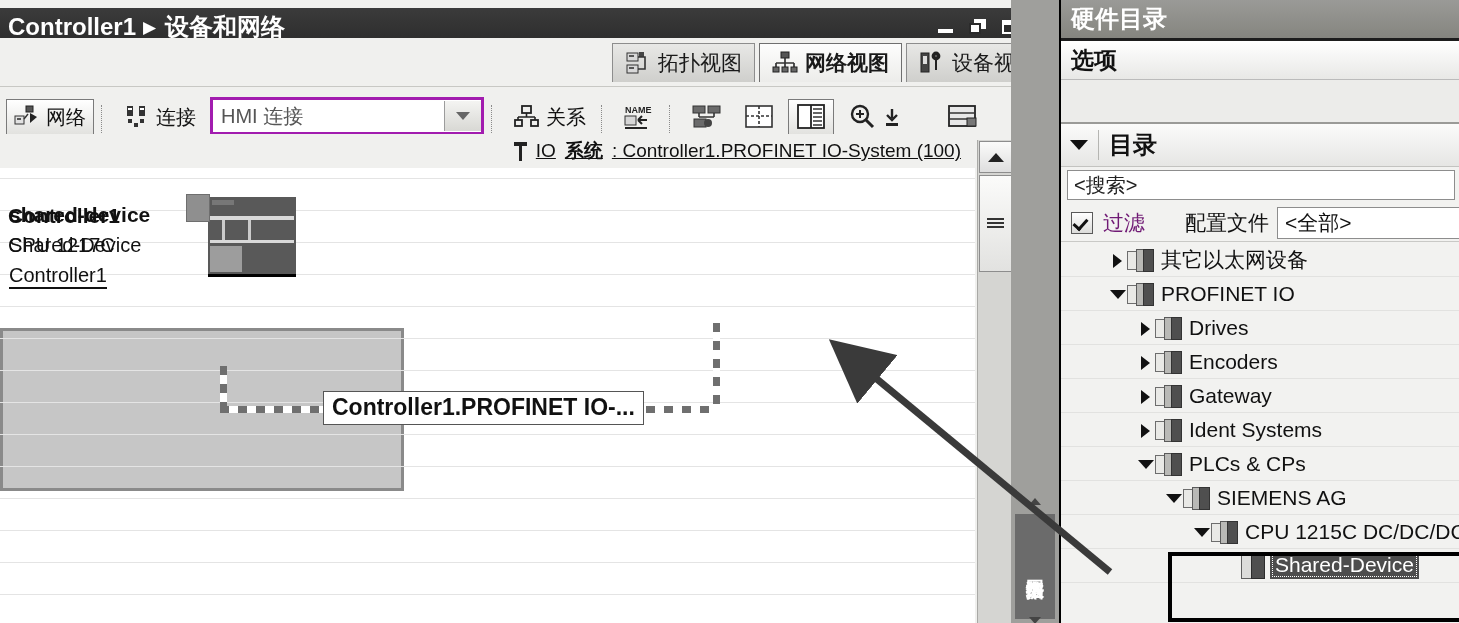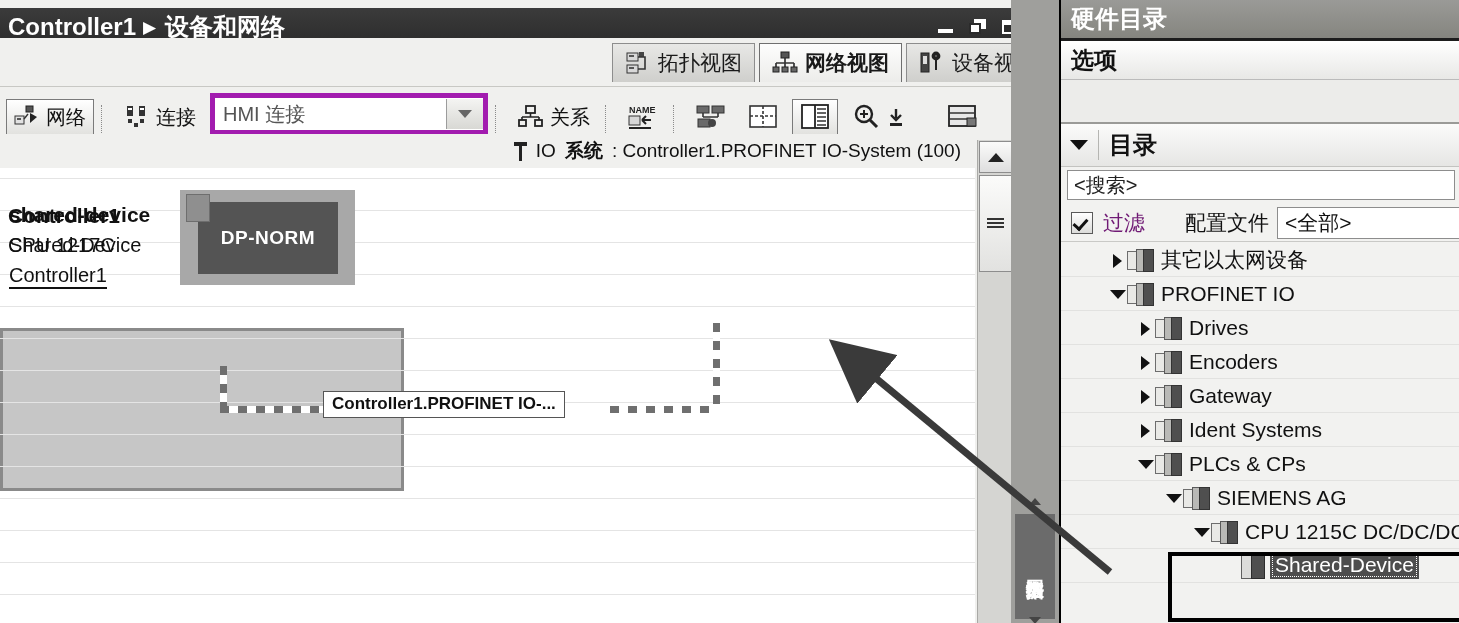--- a/index.html
+++ b/index.html
@@ -45,32 +45,32 @@
   .tab .tlabel{white-space:nowrap;}
 
   
   #toolbar{position:absolute;left:0;top:86px;width:1059px;height:48px;
     background:#f0f0ee;border-top:1px solid #c8c8c4;border-bottom:1px solid #bdbdb9;}
   .tb-row{position:absolute;left:0;top:0;height:48px;width:100%;display:flex;align-items:flex-end;}
   .tbtn{display:flex;align-items:center;gap:6px;height:34px;padding:0 7px;margin-left:6px;
     border:1px solid transparent;font-size:20px;color:#111;}
   .tbtn.pressed{border:1px solid #7a7a7a;background:linear-gradient(#ffffff,#e2e2df);}
   .vsep{width:1px;height:30px;margin:0 7px;border-left:1px dotted #8b8b8b;}
-  .combo{display:flex;align-items:center;height:32px;border:5px solid #a21caf;background:#fff;
+  .combo{display:flex;align-items:center;height:32px;border:3px solid #a21caf;background:#fff;
     width:268px;margin-left:6px;margin-top:15px;}
   .combo .cval{flex:1;padding-left:8px;font-size:20px;color:#555;}
   .combo .carrow{width:36px;height:30px;border-left:1px solid #9c9c9c;
     background:linear-gradient(#f4f4f2,#d8d8d4);display:flex;align-items:center;justify-content:center;}
   .caret-d{width:0;height:0;border-left:7px solid transparent;border-right:7px solid transparent;
     border-top:8px solid #666;}
 
   
   #iobar{position:absolute;left:0;top:134px;width:1059px;height:34px;background:#f0f0ee;}
   #iobar .iolabel{position:absolute;right:98px;top:4px;display:flex;align-items:center;gap:9px;
-    font-size:19px;color:#111;white-space:nowrap;}
+    font-size:19px;color:#111;white-space:nowrap;text-decoration:underline;}
   .pin-icon{width:13px;height:19px;position:relative;}
   .pin-icon::before{content:"";position:absolute;left:0;top:0;width:13px;height:4px;background:#222;}
   .pin-icon::after{content:"";position:absolute;left:5px;top:0;width:3px;height:19px;background:#222;}
   .io-strong{font-weight:bold;}
 
   
   #canvas{position:absolute;left:0;top:168px;width:975px;height:455px;background:#fff;overflow:hidden;}
   .gridline{position:absolute;left:0;width:975px;height:1px;background:#e4e4e4;}
   .dname{font-size:21px;font-weight:bold;color:#111;white-space:nowrap;}
   .dtype{font-size:20px;color:#111;white-space:nowrap;}
@@ -88,21 +88,21 @@
   #dev2 .innerwhite2{position:absolute;left:0;top:120px;width:100%;height:3px;background:#fff;}
   .dpbox{position:absolute;left:180px;top:22px;width:175px;height:95px;background:#a8a8a8;}
   .dpbox .inner{position:absolute;left:18px;top:12px;width:140px;height:72px;background:#545454;
     display:flex;align-items:center;justify-content:center;}
   .dpbox .inner span{color:#fff;font-weight:bold;font-size:19px;letter-spacing:0.5px;}
   .porttab{position:absolute;left:186px;top:26px;width:22px;height:26px;background:#8f8f8f;border:1px solid #6e6e6e;}
 
   
   .wire{position:absolute;background-image:repeating-linear-gradient(90deg,#6f6f6f 0 9px,#ffffff 9px 18px);}
   .wire-v{background-image:repeating-linear-gradient(180deg,#6f6f6f 0 9px,#ffffff 9px 18px);}
-  .netlabel{position:absolute;border:1px solid #555;background:#fff;font-size:17px;font-weight:bold;
+  .netlabel{position:absolute;border:1px solid #555;background:#fff;font-size:23px;font-weight:bold;
     color:#111;padding:2px 8px 3px 8px;white-space:nowrap;}
 
   
   #vscroll{position:absolute;left:977px;top:140px;width:34px;height:483px;background:#d5d5d2;
     border-left:1px solid #a9a9a6;}
   #vscroll .sbtn{position:absolute;left:1px;top:1px;width:31px;height:30px;
     background:linear-gradient(#fbfbfa,#dedede);border:1px solid #8d8d8d;
     display:flex;align-items:center;justify-content:center;}
   .caret-u{width:0;height:0;border-left:8px solid transparent;border-right:8px solid transparent;
     border-bottom:9px solid #222;}
@@ -375,25 +375,20 @@
           <div class="dark" style="left:2px;top:50px;width:32px;height:26px;background:#9d9d9d;"></div>
         </div>
       </div>
 
       <div id="dev2" style="top:36px">
         <div class="innerwhite"></div>
         <div class="innerwhite2"></div>
         <div style="position:absolute;left:9px;top:35px;" class="dname">shared-device</div>
         <div style="position:absolute;left:9px;top:66px;" class="dtype">Shared-Device</div>
         <div style="position:absolute;left:9px;top:96px;"><span class="dassign">Controller1</span></div>
-        <div class="dpbox">
-          <div class="inner">
-              <span>DP-NORM</span>
-            </div>
-        </div>
         <div class="porttab"></div>
       </div>
     </div>
 
     <div id="vscroll">
       <div class="sbtn">
           <div class="caret-u"></div>
         </div>
       <div class="thumb">
           <div class="grip"></div>

